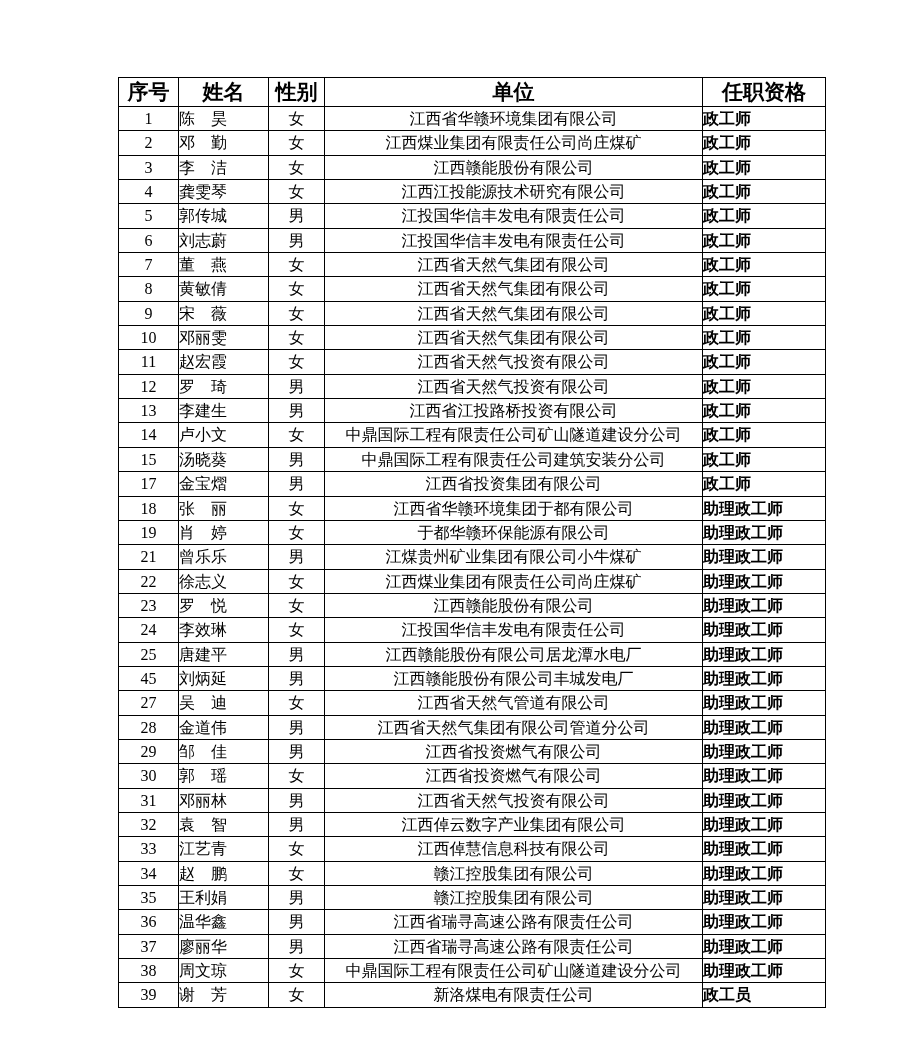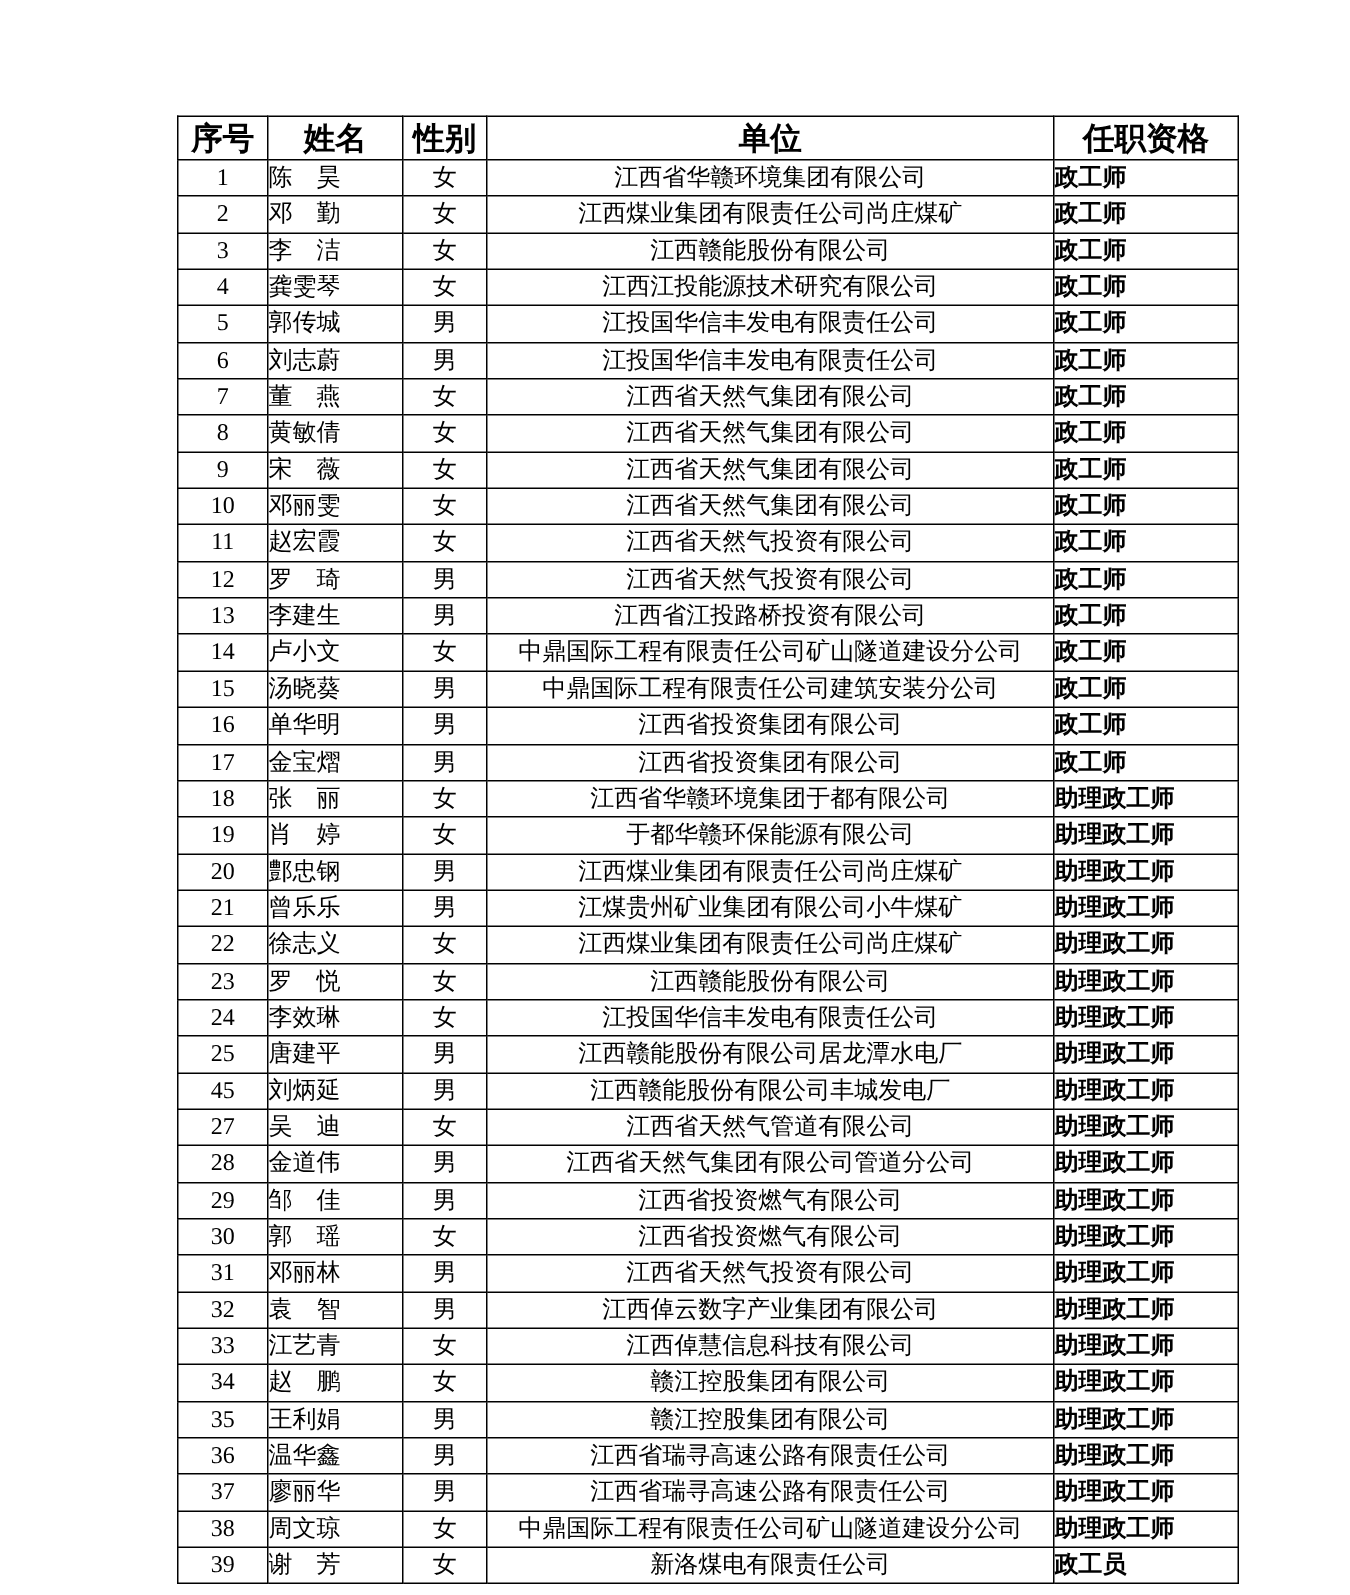--- a/index.html
+++ b/index.html
@@ -187,27 +187,20 @@
   </tr>
 
   <tr>
     <td class="c-no">15</td>
     <td class="c-name">汤晓葵</td>
     <td class="c-gender">男</td>
     <td class="c-unit">中鼎国际工程有限责任公司建筑安装分公司</td>
     <td class="c-title">政工师</td>
   </tr>
 
-  <tr>
-    <td class="c-no">16</td>
-    <td class="c-name">单华明</td>
-    <td class="c-gender">男</td>
-    <td class="c-unit">江西省投资集团有限公司</td>
-    <td class="c-title">政工师</td>
-  </tr>
 
   <tr>
     <td class="c-no">17</td>
     <td class="c-name">金宝熠</td>
     <td class="c-gender">男</td>
     <td class="c-unit">江西省投资集团有限公司</td>
     <td class="c-title">政工师</td>
   </tr>
 
   <tr>
@@ -219,27 +212,20 @@
   </tr>
 
   <tr>
     <td class="c-no">19</td>
     <td class="c-name">肖　婷</td>
     <td class="c-gender">女</td>
     <td class="c-unit">于都华赣环保能源有限公司</td>
     <td class="c-title">助理政工师</td>
   </tr>
 
-  <tr>
-    <td class="c-no">20</td>
-    <td class="c-name">鄷忠钢</td>
-    <td class="c-gender">男</td>
-    <td class="c-unit">江西煤业集团有限责任公司尚庄煤矿</td>
-    <td class="c-title">助理政工师</td>
-  </tr>
 
   <tr>
     <td class="c-no">21</td>
     <td class="c-name">曾乐乐</td>
     <td class="c-gender">男</td>
     <td class="c-unit">江煤贵州矿业集团有限公司小牛煤矿</td>
     <td class="c-title">助理政工师</td>
   </tr>
 
   <tr>

